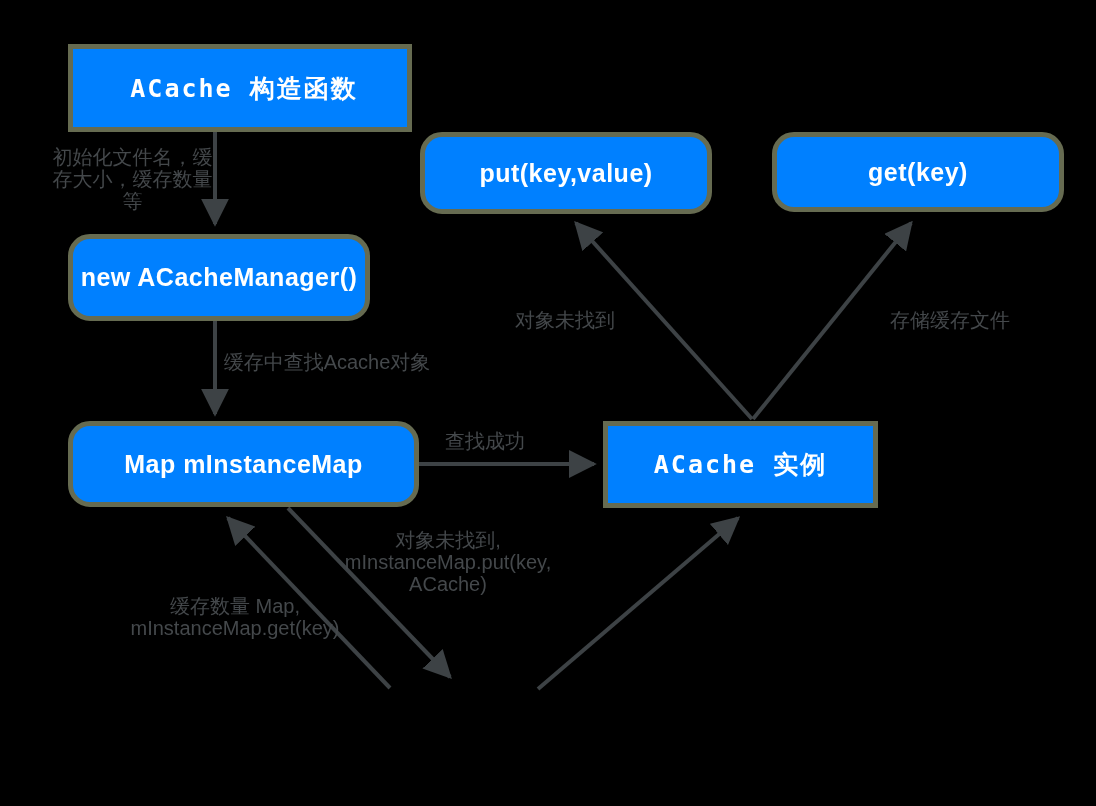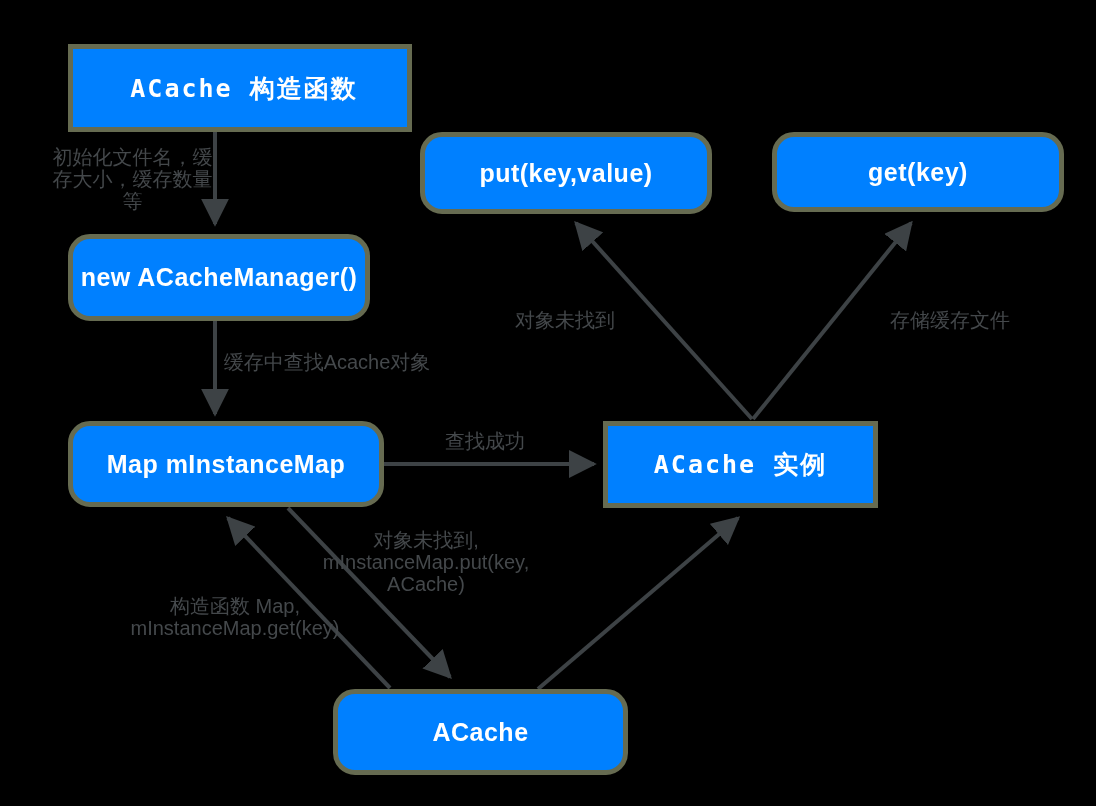--- a/index.html
+++ b/index.html
@@ -75,38 +75,37 @@
   </svg>
 
   <div class="node mono" style="left:68px;top:44px;width:344px;height:88px;padding-left:8px;">ACache 构造函数</div>
 
   <div class="node sans" style="left:420px;top:132px;width:292px;height:82px;">put(key,value)</div>
 
   <div class="node sans" style="left:772px;top:132px;width:292px;height:80px;">get(key)</div>
 
   <div class="node sans" style="left:68px;top:234px;width:302px;height:87px;">new ACacheManager()</div>
 
-  <div class="node sans" style="left:68px;top:421px;width:316px;height:86px;">Map mInstanceMap</div>
+  <div class="node sans" style="left:68px;top:421px;width:351px;height:86px;">Map mInstanceMap</div>
 
   <div class="node mono" style="left:603px;top:421px;width:275px;height:87px;">ACache 实例</div>
 
-  <div class="node sans" style="left:333px;top:689px;width:295px;height:86px;">ACache</div>
 
   <div class="edge-label" style="left:50px;top:146px;width:165px;">初始化文件名，缓
 存大小，缓存数量
 等</div>
 
   <div class="edge-label left-align" style="left:222px;top:351px;width:210px;">缓存中查找Acache对象</div>
 
   <div class="edge-label" style="left:410px;top:430px;width:150px;">查找成功</div>
 
   <div class="edge-label" style="left:490px;top:309px;width:150px;">对象未找到</div>
 
   <div class="edge-label" style="left:875px;top:309px;width:150px;">存储缓存文件</div>
 
-  <div class="edge-label" style="left:306px;top:529px;width:240px;">对象未找到,
+  <div class="edge-label" style="left:328px;top:529px;width:240px;">对象未找到,
 mInstanceMap.put(key,
 ACache)</div>
 
-  <div class="edge-label" style="left:115px;top:595px;width:240px;">构造函数 Map,
+  <div class="edge-label" style="left:115px;top:595px;width:240px;">缓存数量 Map,
 mInstanceMap.get(key)</div>
 
 </div>
 
 </body></html>

